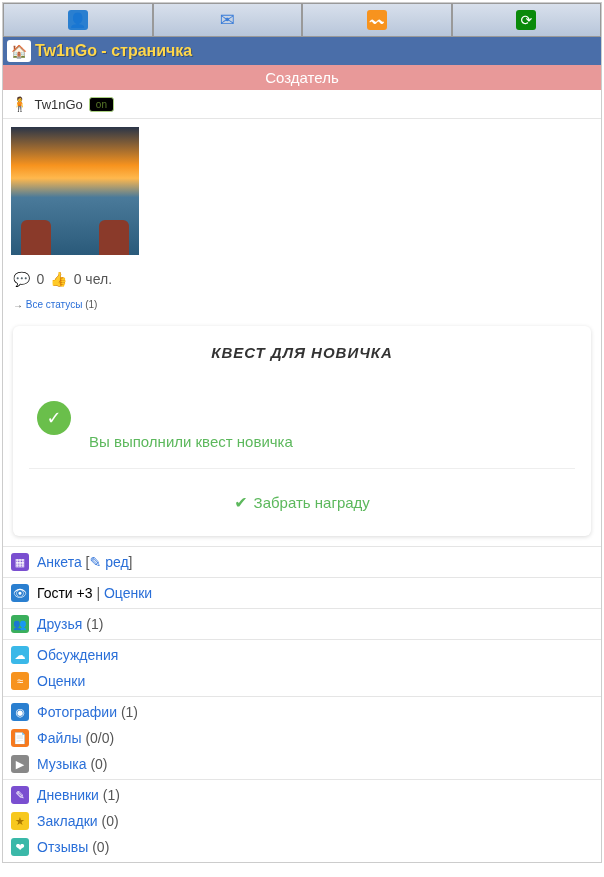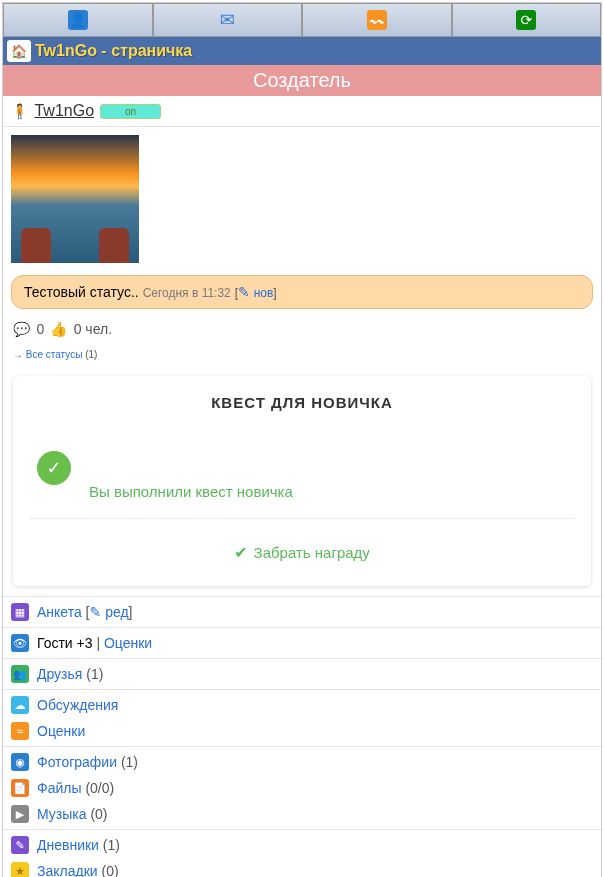--- a/index.html
+++ b/index.html
@@ -12,45 +12,45 @@
 .ic-profile { background: #2a7fd0; }
 .ic-mail { background: transparent; color: #3b7dd8; font-size: 18px; }
 .ic-rss { background: #f7931e; }
 .ic-refresh { background: #0a8a0a; }
 
 .titlebar { background: #4a6ea9; height: 28px; display: flex; align-items: center; }
 .home-btn { width: 24px; height: 22px; background: #fff; border-radius: 3px; margin: 0 4px; display: flex; align-items: center; justify-content: center; cursor: pointer; }
 .home-ic { font-size: 13px; }
 .title-text { flex: 1; text-align: left; color: #ffd74a; font-weight: bold; font-size: 16px; text-shadow: 1px 1px 0 rgba(0,0,0,.3); }
 
-.creator-bar { background: #e89999; text-align: center; color: #fff; padding: 4px 16px; font-size: 20px; }
+.creator-bar { background: #e89999; text-align: center; color: #fff; padding: 4px 16px; font-size: 15px; }
 
 .content { background: #fff; }
 .user-row { padding: 6px 8px; display: flex; align-items: center; gap: 6px; border-bottom: 1px solid #e5e5e5; }
-.user-name { color: #333; font-size: 16px; text-decoration: underline; }
-.on-badge { background: #5eead4; color: #5a7a2a; font-size: 10px; padding: 1px 24px; border-radius: 3px; border: 1px solid #aad080; }
+.user-name { color: #333; font-size: 13px; }
+.on-badge { background: #000000; color: #5a7a2a; font-size: 10px; padding: 1px 6px; border-radius: 3px; border: 1px solid #aad080; }
 
 .photo-area { padding: 8px; }
 .photo { width: 128px; height: 128px; background: linear-gradient(180deg,#2a3548 0%,#f7931e 30%,#ffb84d 40%,#4a7a9a 55%,#2a5a7a 100%); position: relative; overflow: hidden; }
 .photo::before { content:""; position: absolute; left: 10px; bottom: 0; width: 30px; height: 35px; background: #8a3a2a; border-radius: 6px 6px 0 0; }
 .photo::after { content:""; position: absolute; right: 10px; bottom: 0; width: 30px; height: 35px; background: #8a3a2a; border-radius: 6px 6px 0 0; }
 
 .status-bubble { margin: 4px 8px; background: #ffd9a8; border: 1px solid #e8b878; border-radius: 12px; padding: 8px 12px; font-size: 14px; }
 .status-time { color: #7a7a7a; font-size: 12px; }
 .status-nov { color: #2a6fd8; font-size: 12px; }
 .status-brk { color: #555; font-size: 12px; }
 
 .counts { padding: 8px 10px; color: #555; display: flex; align-items: center; gap: 6px; font-size: 14px; }
 .arrow-row { padding: 4px 10px 10px; font-size: 10px; }
 .link { color: #2a6fd8; text-decoration: none; cursor: pointer; }
 .red-link { color: #000000; text-decoration: none; cursor: pointer; }
 .muted { color: #555; }
 
 .quest-card { margin: 6px 10px 10px; background: #fff; border-radius: 6px; box-shadow: 0 1px 4px rgba(0,0,0,.15); padding: 14px 16px 0; }
-.quest-title { text-align: center; font-weight: bold; letter-spacing: 1px; color: #333; font-size: 15px; padding: 4px 0 14px; }
+.quest-title { text-align: center; font-weight: bold; letter-spacing: 1px; color: #333; font-size: 15px; padding: 4px 0 14px; font-style: italic; }
 .quest-row { display: flex; align-items: center; gap: 20px; padding-bottom: 14px; }
 .quest-done { color: #2a6fd8; font-size: 14px; }
 .quest-bar { flex: 1; height: 10px; background: #5cb85c; border-radius: 2px; }
 .quest-success { display: flex; align-items: center; gap: 18px; padding: 10px 0 18px; }
 .check-circle { width: 34px; height: 34px; background: #6abf4b; border-radius: 50%; display: flex; align-items: center; justify-content: center; color: #fff; font-size: 18px; margin-left: 8px; }
 .quest-msg { color: #5cb85c; font-size: 15px; margin-top: 48px; }
 .quest-reward { text-align: center; padding: 24px 0; border-top: 1px solid #eee; color: #5cb85c; font-size: 15px; cursor: pointer; }
 .quest-reward .chk { color: #5cb85c; margin-right: 6px; font-size: 16px; }
 
 .section { border-top: 1px solid #e5e5e5; padding: 2px 0; }
@@ -101,25 +101,20 @@
     <div class="user-row">
       <span>🧍</span>
       <span class="user-name">Tw1nGo</span>
       <span class="on-badge">on</span>
     </div>
 
     <div class="photo-area">
       <div class="photo"></div>
     </div>
 
-    <div class="status-bubble">
-      <span>Тестовый статус..</span>
-      <span class="status-time">Сегодня в 11:32</span>
-      <span class="status-brk"> [</span><span style="color:#2a6fd8;">✎ </span><span class="status-nov link">нов</span><span class="status-brk">]</span>
-    </div>
 
     <div class="counts">
       <span>💬</span>
       <span>0</span>
       <span style="color:#d05030;">👍</span>
       <span>0 чел.</span>
     </div>
 
     <div class="arrow-row">
       <span class="muted">→</span>

